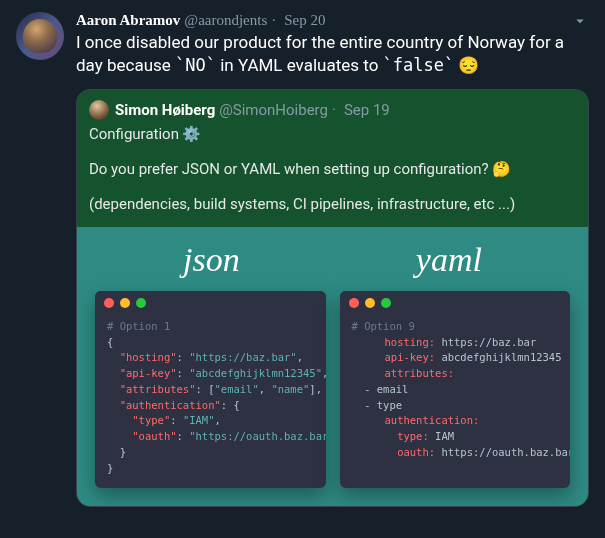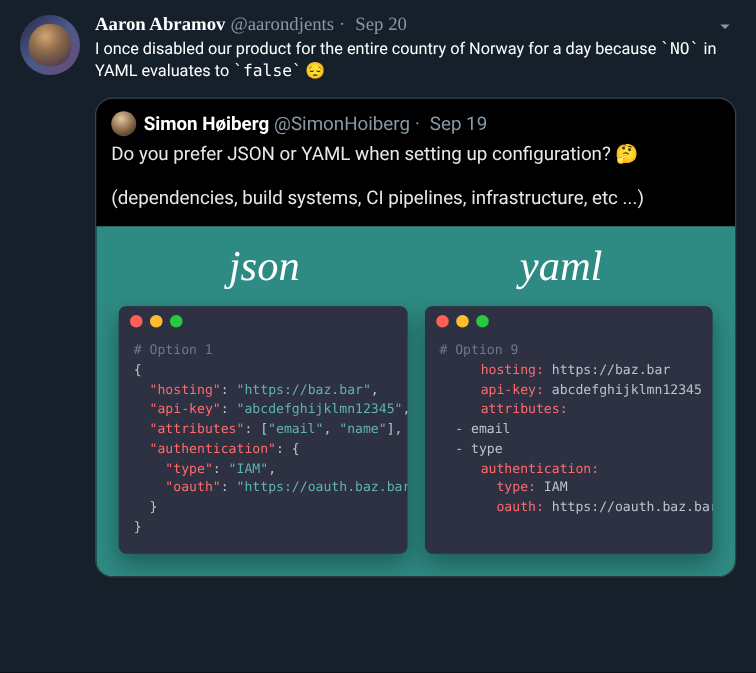--- a/index.html
+++ b/index.html
@@ -45,34 +45,34 @@
     .display-name { font-weight: 700; color: #fff; }
     .handle, .dot, .date { color: #8899a6; margin-left: 4px; font-weight: 400; text-align: center; }
     .dot { margin: 0 4px; }
     .caret {
       position: absolute;
       right: 16px;
       top: 12px;
       color: #8899a6;
     }
     .tweet-text {
-      font-size: 13px;
+      font-size: 17px;
       line-height: 1.35;
       color: #fff;
       margin-bottom: 12px;
     }
     .code-inline {
       font-family: monospace;
     }
     .emoji { display:inline-block; }
     .quoted {
       border: 1px solid #38444d;
       border-radius: 14px;
       overflow: hidden;
-      background: #000000;
+      background: #14532d;
     }
     .quoted-header {
       display: flex;
       align-items: center;
       padding: 10px 12px 0 12px;
       font-size: 15px;
     }
     .quoted-avatar {
       width: 20px;
       height: 20px;
@@ -160,20 +160,21 @@
 
     <div class="quoted">
       <div class="quoted-header">
         <div class="quoted-avatar"></div>
         <span class="display-name">Simon Høiberg</span>
         <span class="handle">@SimonHoiberg</span>
         <span class="dot">·</span>
         <span class="date">Sep 19</span>
       </div>
       <div class="quoted-text">
+        <p><span>Configuration </span><span class="emoji">⚙️</span></p>
         <p><span>Do you prefer JSON or YAML when setting up configuration? </span><span class="emoji">🤔</span></p>
         <p>(dependencies, build systems, CI pipelines, infrastructure, etc ...)</p>
       </div>
 
       <div class="image-card">
         <div class="image-titles">
           <span>json</span>
           <span>yaml</span>
         </div>
         <div class="editors">

